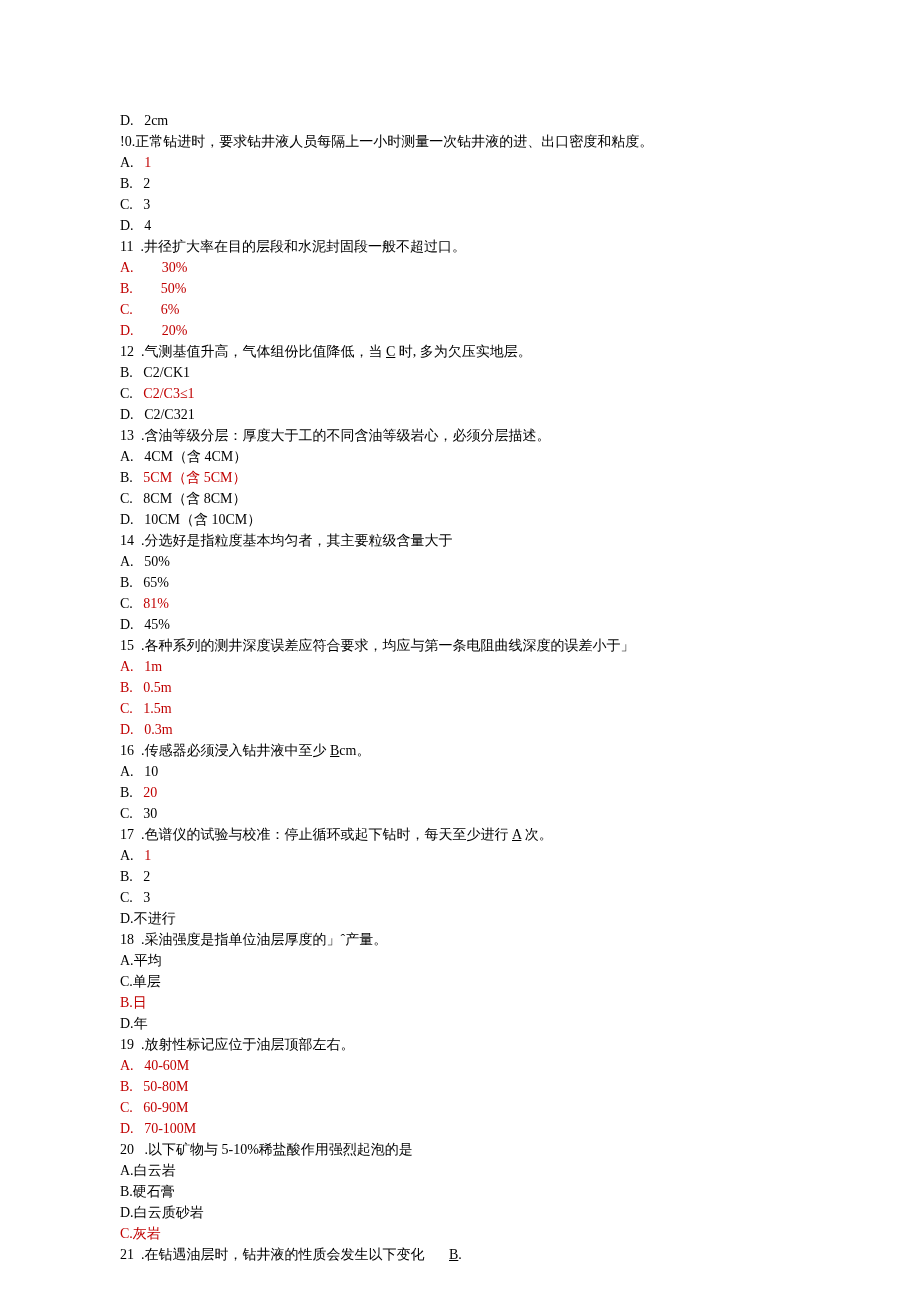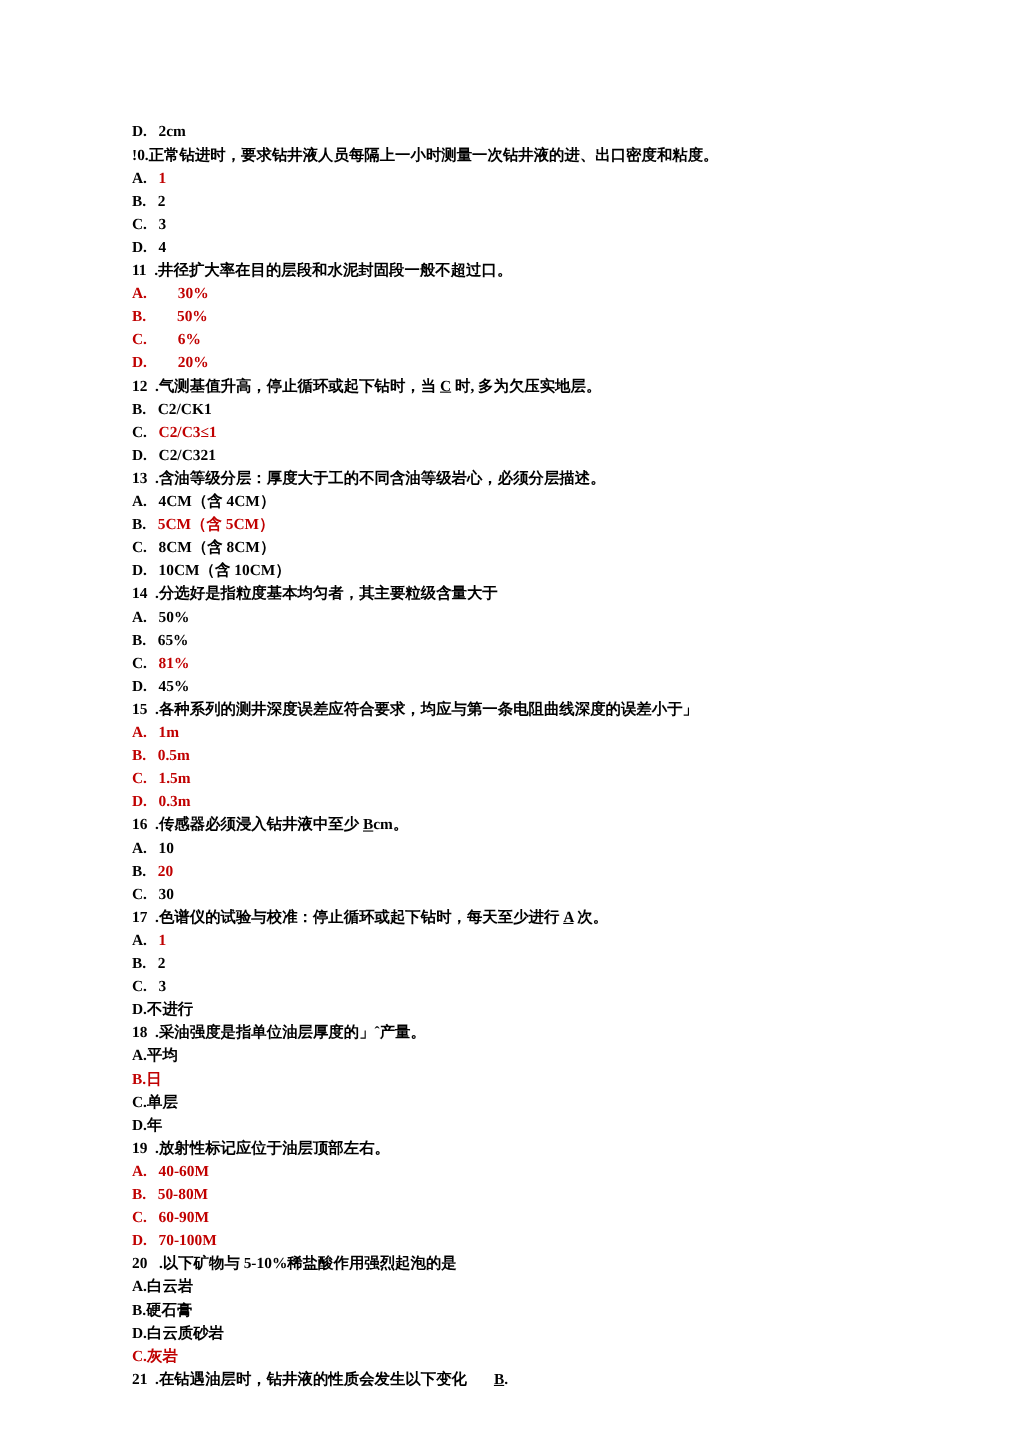--- a/index.html
+++ b/index.html
@@ -14,21 +14,20 @@
   .page {
     width: 920px;
     min-height: 1301px;
     padding: 110px 120px 60px 120px;
     box-sizing: border-box;
   }
   .line {
     margin: 0;
     padding: 0;
     white-space: pre-wrap;
-    font-weight: bold;
   }
   .red { color: #c00000; }
   .uline { text-decoration: underline; }
 </style>
 </head>
 <body>
 
 <div class="page">
 
   <p class="line"><span>D.</span>   <span>2cm</span></p>
@@ -38,21 +37,21 @@
   <p class="line">B.   <span>2</span></p>
   <p class="line">C.   <span>3</span></p>
   <p class="line">D.   <span>4</span></p>
 
   <p class="line"><span>11</span>  <span>.井径扩大率在目的层段和水泥封固段一般不超过口。</span></p>
   <p class="line red">A.        <span>30%</span></p>
   <p class="line red">B.        <span>50%</span></p>
   <p class="line red">C.        <span>6%</span></p>
   <p class="line red">D.        <span>20%</span></p>
 
-  <p class="line"><span>12</span>  <span>.气测基值升高，停止循环或起下钻时，当 </span><span class="uline">C</span><span> 时, 多为欠压实地层。</span></p>
+  <p class="line"><span>12</span>  <span>.气测基值升高，气体组份比值降低，当 </span><span class="uline">C</span><span> 时, 多为欠压实地层。</span></p>
   <p class="line">B.   <span>C2/CK1</span></p>
   <p class="line">C.   <span class="red">C2/C3≤1</span></p>
   <p class="line">D.   <span>C2/C321</span></p>
 
   <p class="line"><span>13</span>  <span>.含油等级分层：厚度大于工的不同含油等级岩心，必须分层描述。</span></p>
   <p class="line">A.   <span>4CM（含 4CM）</span></p>
   <p class="line">B.   <span class="red">5CM（含 5CM）</span></p>
   <p class="line">C.   <span>8CM（含 8CM）</span></p>
   <p class="line">D.   <span>10CM（含 10CM）</span></p>
 
@@ -74,22 +73,22 @@
   <p class="line">C.   <span>30</span></p>
 
   <p class="line"><span>17</span>  <span>.色谱仪的试验与校准：停止循环或起下钻时，每天至少进行 </span><span class="uline">A</span><span> 次。</span></p>
   <p class="line">A.   <span class="red">1</span></p>
   <p class="line">B.   <span>2</span></p>
   <p class="line">C.   <span>3</span></p>
   <p class="line">D.<span>不进行</span></p>
 
   <p class="line"><span>18</span>  <span>.采油强度是指单位油层厚度的」ˆ产量。</span></p>
   <p class="line">A.<span>平均</span></p>
+  <p class="line">C.<span>单层</span></p>
   <p class="line red">B.<span>日</span></p>
-  <p class="line">C.<span>单层</span></p>
   <p class="line">D.<span>年</span></p>
 
   <p class="line"><span>19</span>  <span>.放射性标记应位于油层顶部左右。</span></p>
   <p class="line red">A.   <span>40-60M</span></p>
   <p class="line red">B.   <span>50-80M</span></p>
   <p class="line red">C.   <span>60-90M</span></p>
   <p class="line red">D.   <span>70-100M</span></p>
 
   <p class="line"><span>20</span>   <span>.以下矿物与 5-10%稀盐酸作用强烈起泡的是</span></p>
   <p class="line">A.<span>白云岩</span></p>

